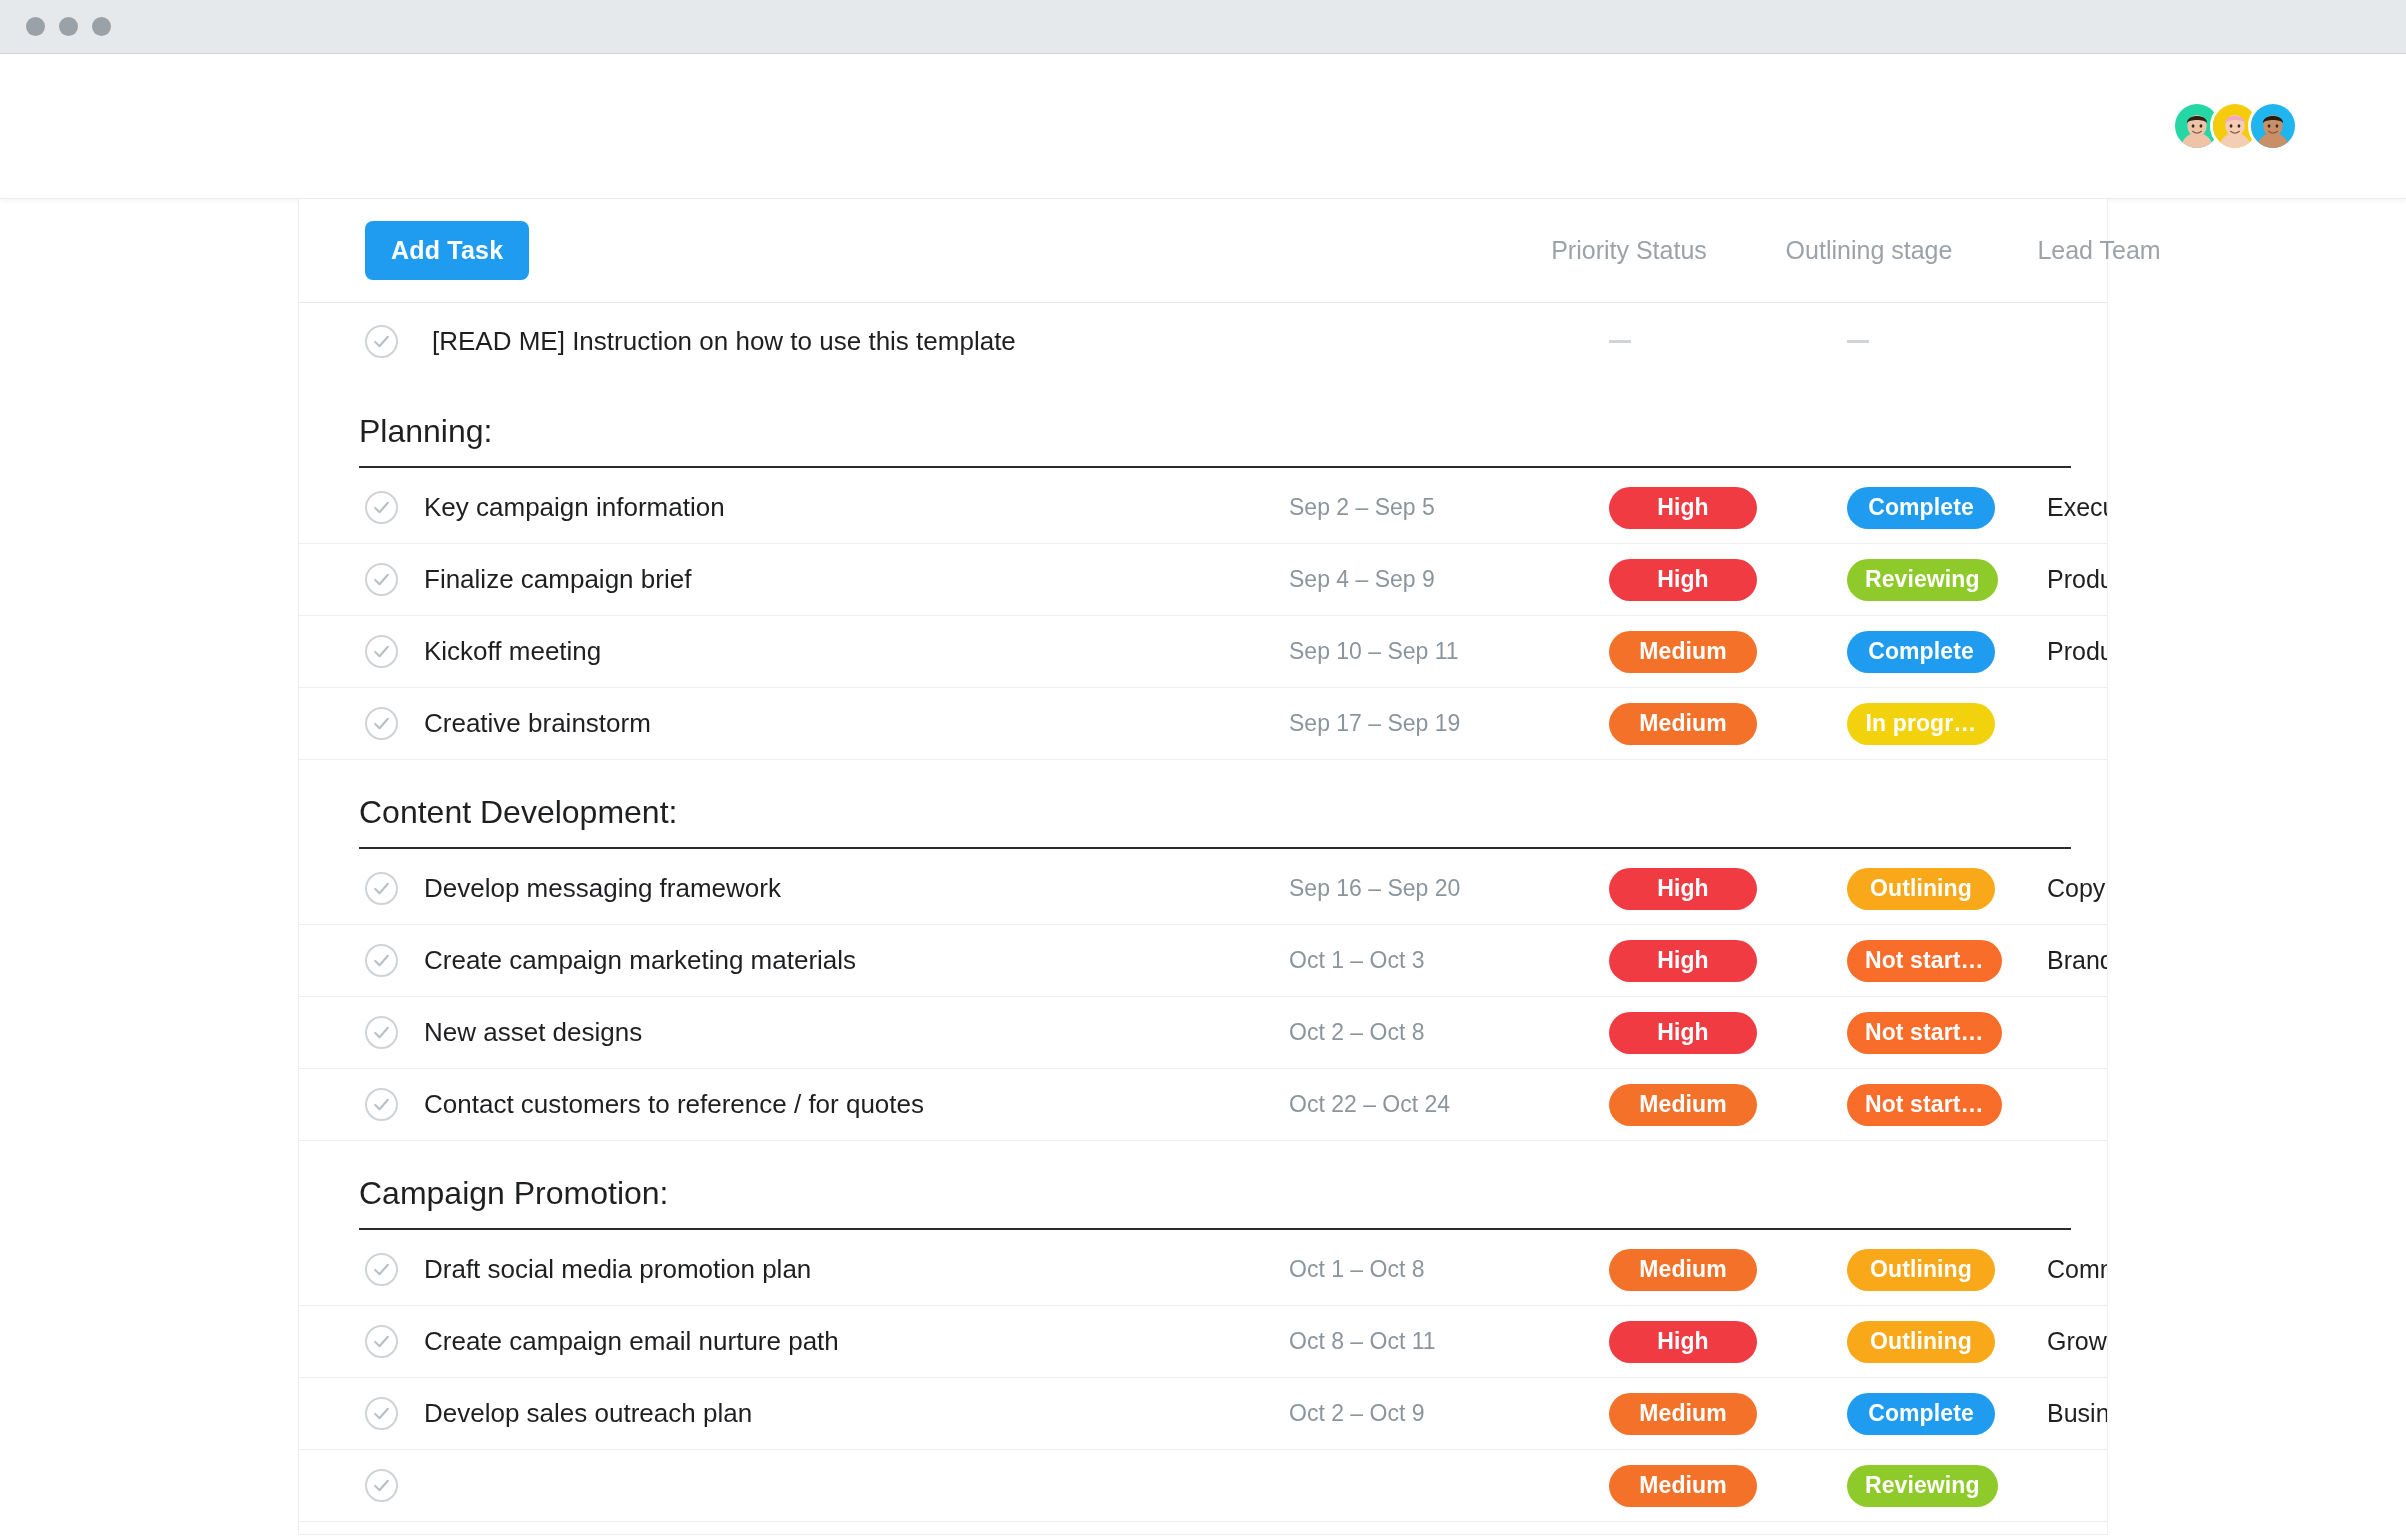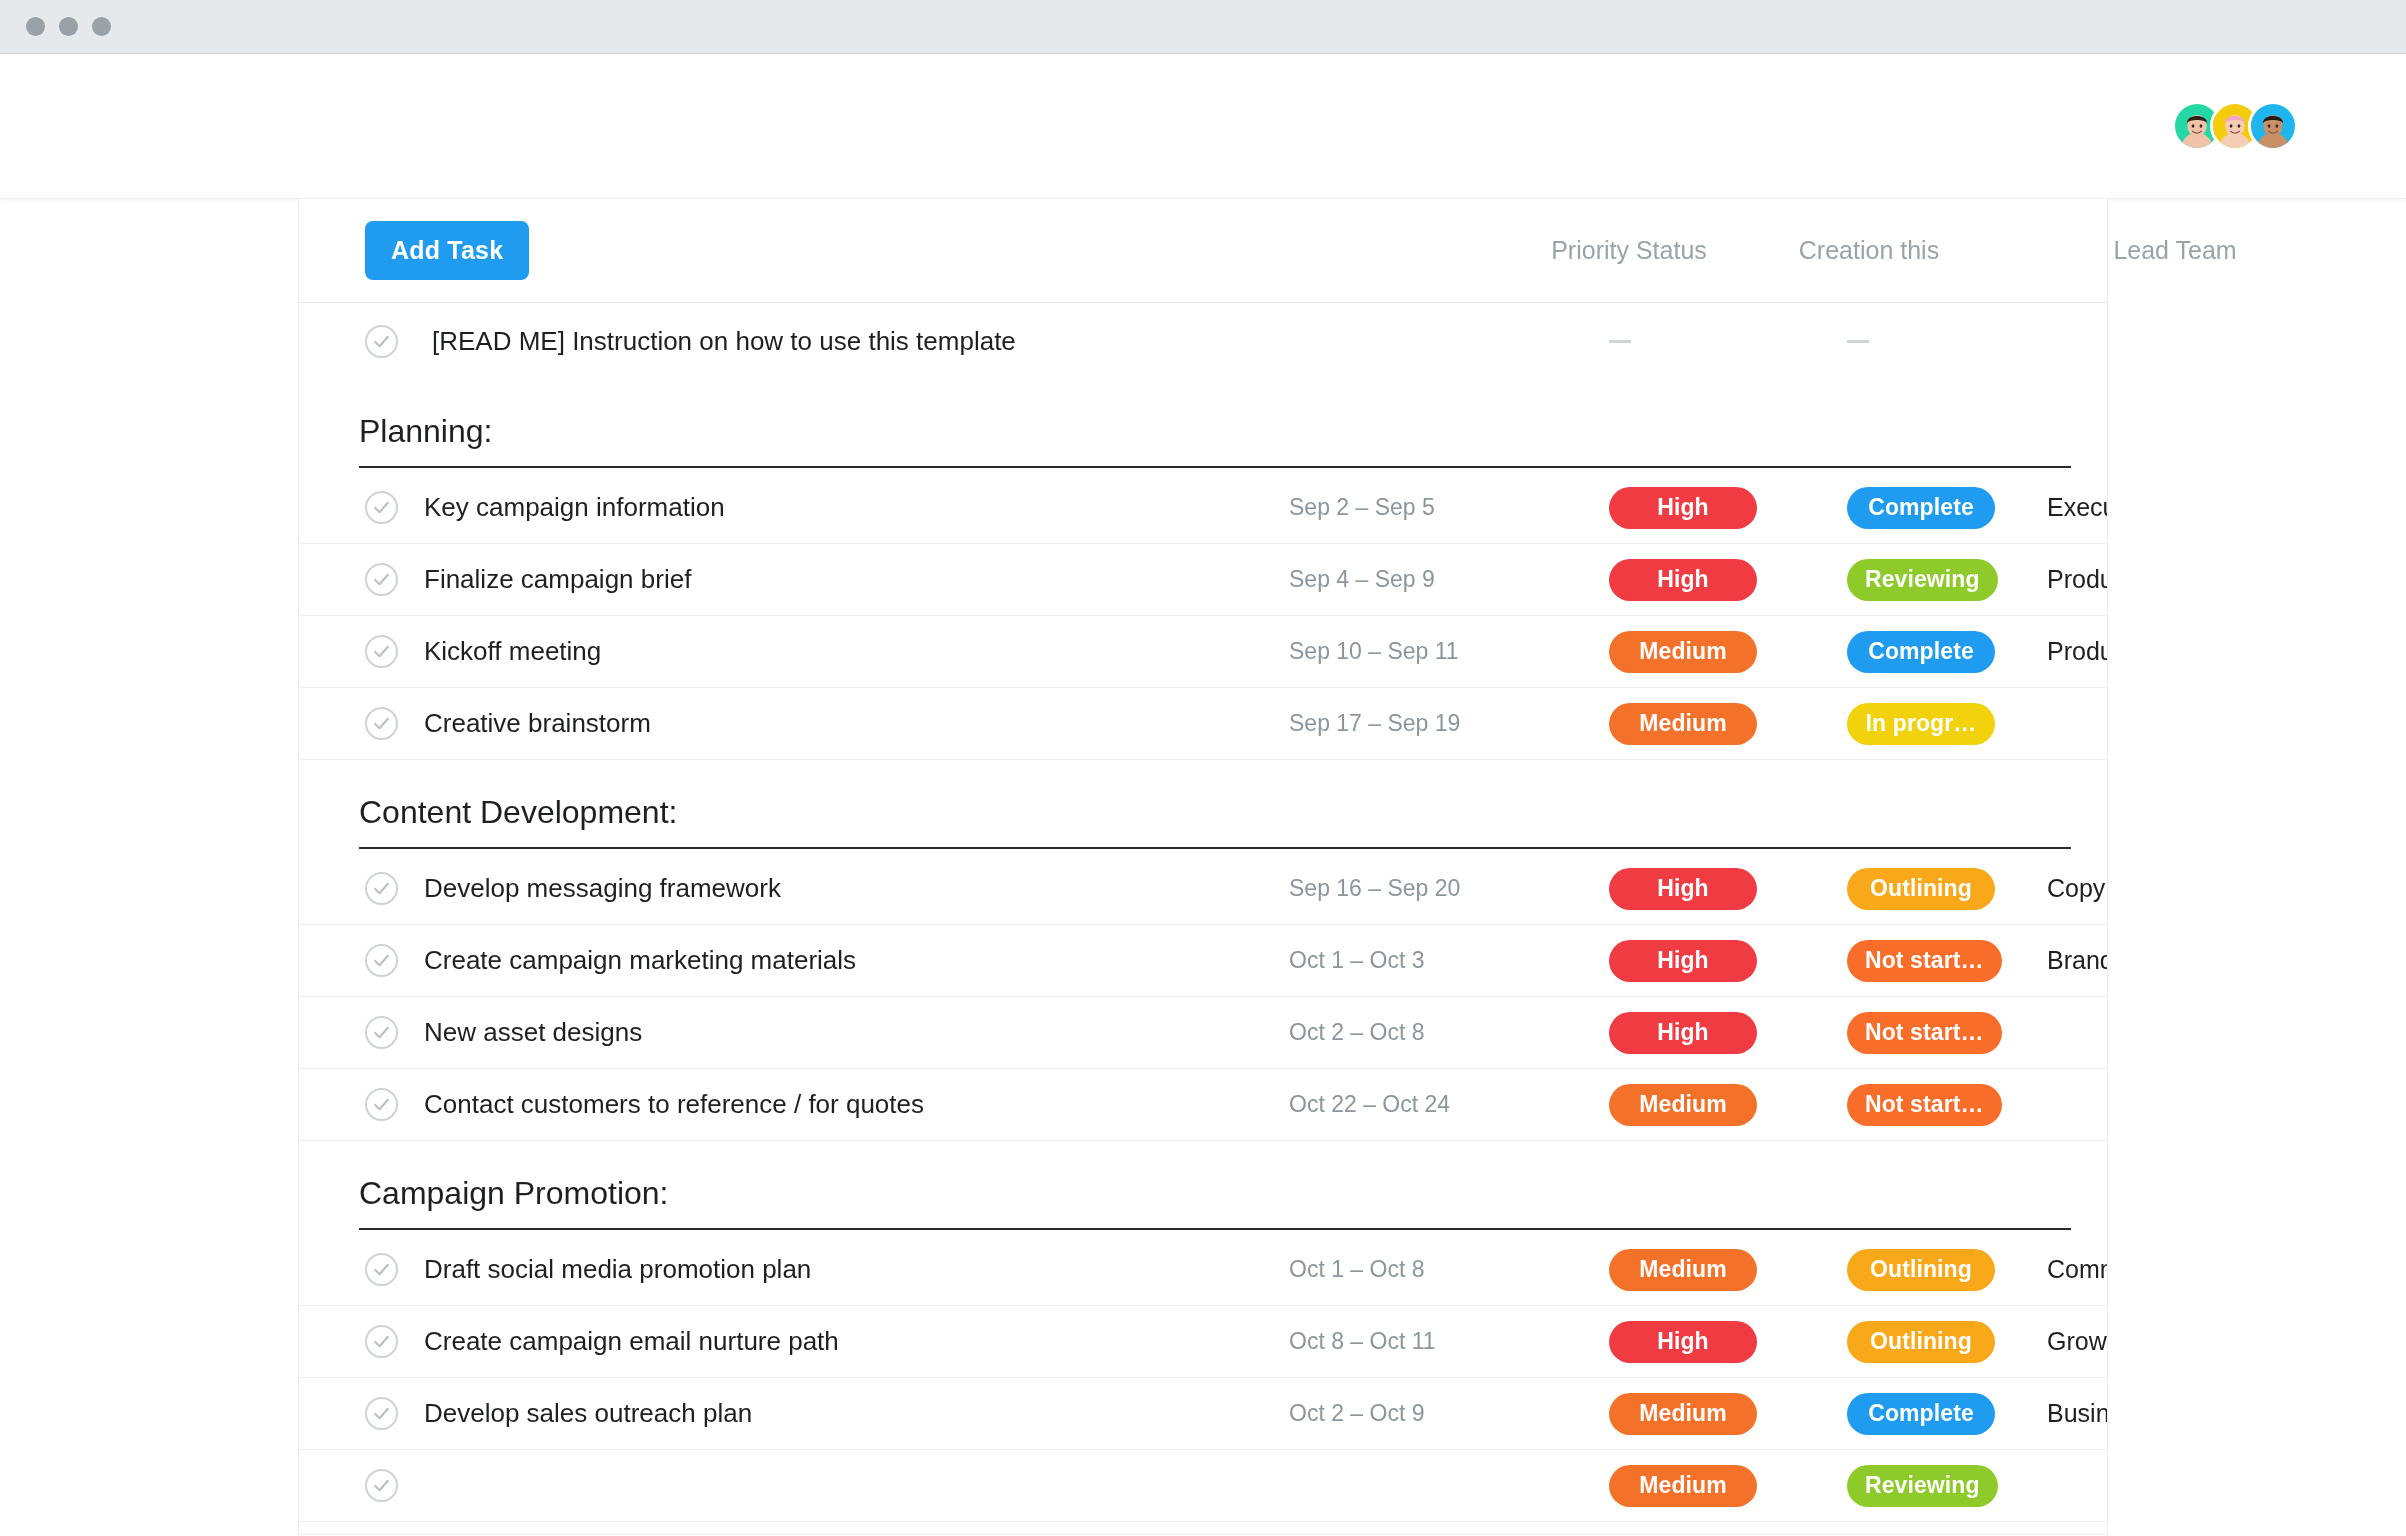--- a/index.html
+++ b/index.html
@@ -111,21 +111,21 @@
   }
   .col-head {
     color: #9ca3a8;
     font-size: 25px;
     font-weight: 400;
     text-align: center;
     pointer-events: auto;
   }
   .ch-priority { position: absolute; left: 1210px; width: 240px; }
   .ch-stage    { position: absolute; left: 1450px; width: 240px; }
-  .ch-team     { position: absolute; left: 1766px; width: 220px; }
+  .ch-team     { position: absolute; left: 1690px; width: 220px; }
 
   
   .task-row {
     height: 72px;
     display: flex;
     align-items: center;
     border-bottom: 1px solid #eeeeee;
     position: relative;
     padding-left: 66px;
   }
@@ -263,21 +263,21 @@
     </div>
 </div>
 
 <div class="page-body">
   <div class="card">
 
     <div class="toolbar">
       <button class="add-task-btn">Add Task</button>
       <div class="col-headers">
         <div class="col-head ch-priority">Priority Status</div>
-        <div class="col-head ch-stage">Creation this</div>
+        <div class="col-head ch-stage">Outlining stage</div>
         <div class="col-head ch-team">Lead Team</div>
       </div>
     </div>
 
     <div class="clip-shell">
 
       <div class="task-row first-row">
         <span class="checkbox">
           <svg viewBox="0 0 24 24" fill="none" stroke="#b8bfc4" stroke-width="2.6" stroke-linecap="round" stroke-linejoin="round">
               <polyline points="4,12.5 9.5,18 20,6"></polyline>

